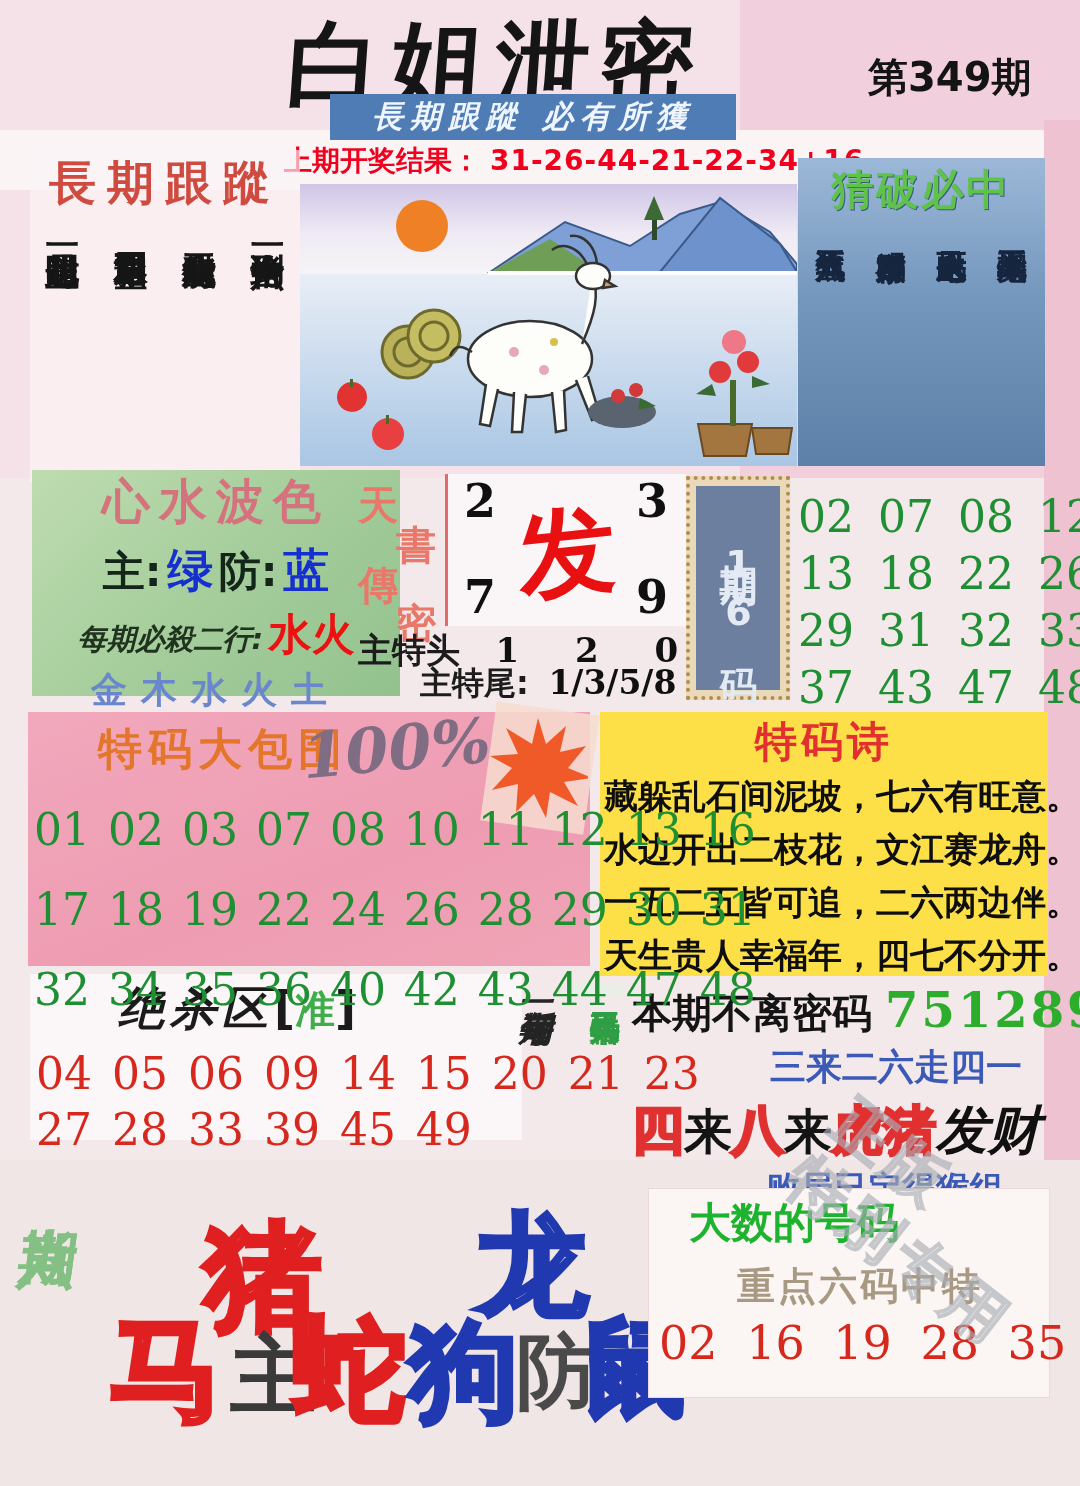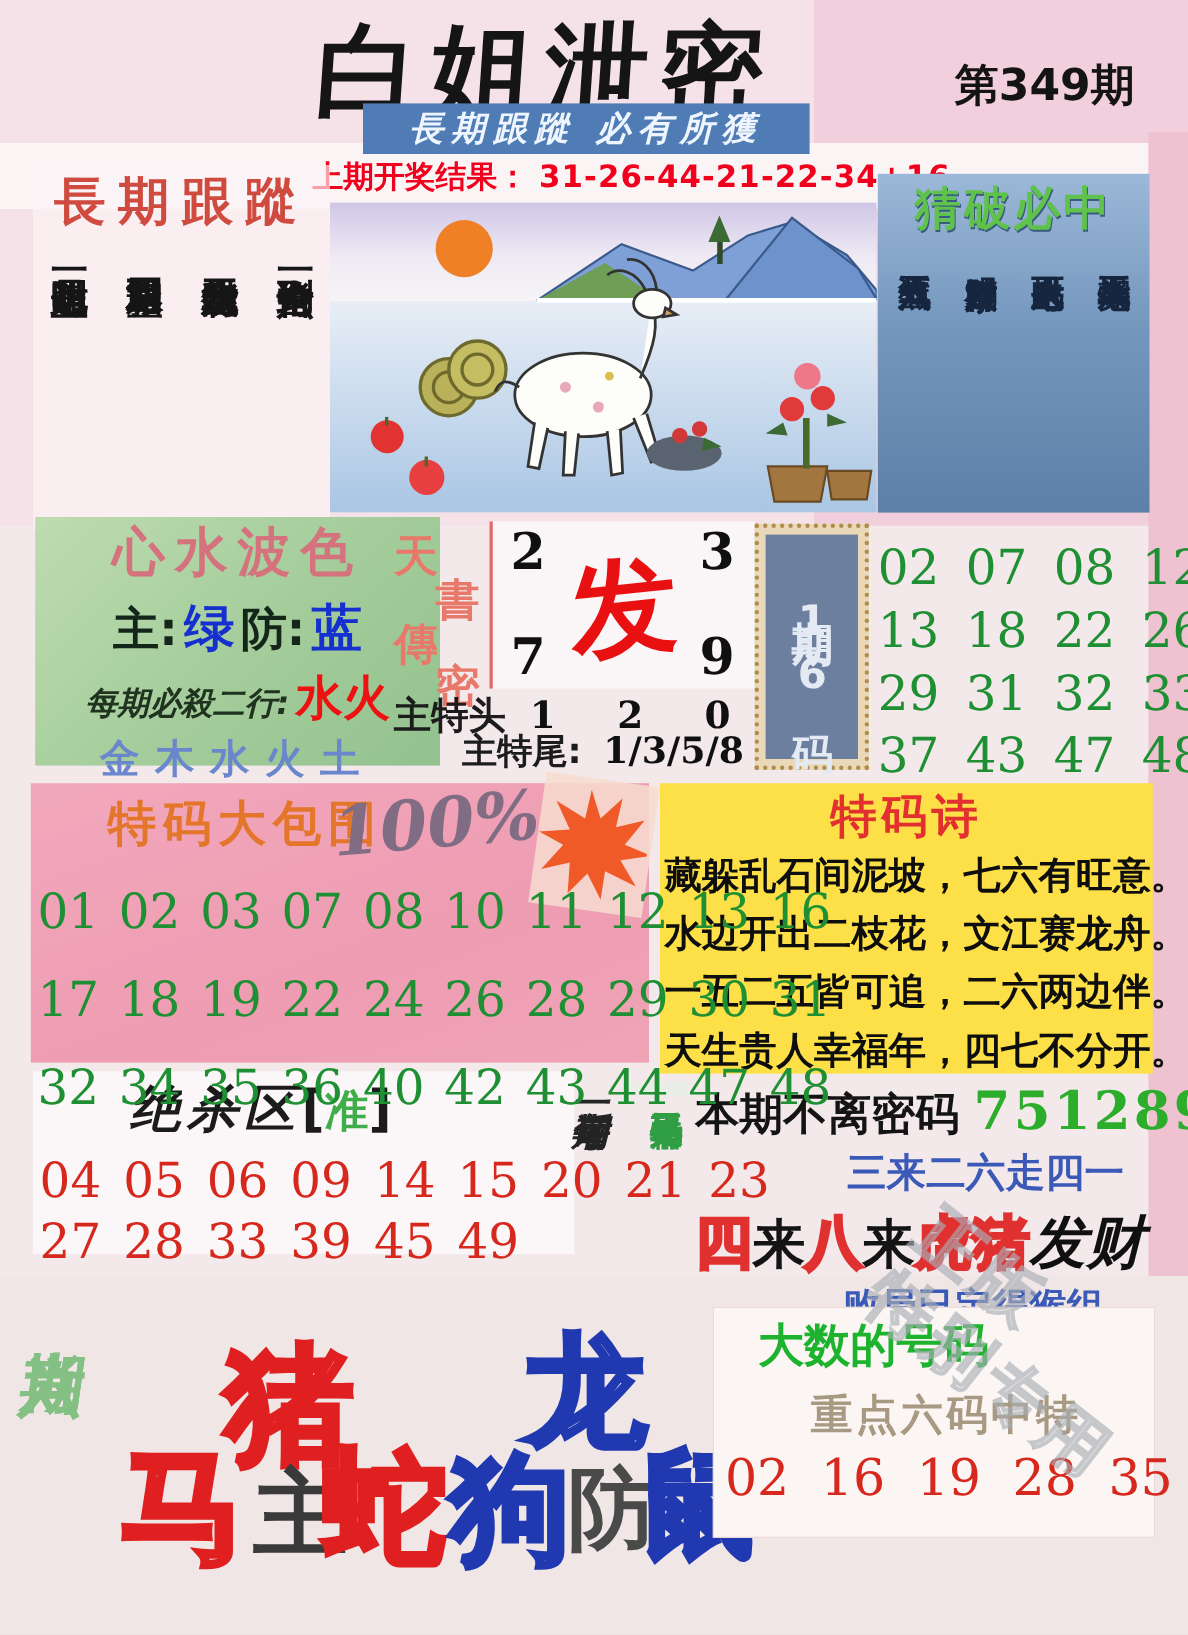--- a/index.html
+++ b/index.html
@@ -70,21 +70,21 @@
   
   .fabox{position:absolute;left:445px;top:474px;width:238px;height:152px;background:#faf6f8;
          border-left:3px solid #e26a6a;}
   .fabox .n{position:absolute;font-size:46px;font-weight:bold;font-family:"DejaVu Serif","Liberation Serif",serif;color:#101010;}
   .fabox .tl{left:16px;top:0;} .fabox .tr{right:18px;top:0;}
   .fabox .bl{left:16px;bottom:2px;} .fabox .br{right:18px;bottom:2px;}
   .fabox .fa{position:absolute;left:0;right:0;top:14px;text-align:center;font-size:98px;font-weight:900;
              color:#e81010;font-family:"DejaVu Serif","Liberation Serif",serif;transform:rotate(-6deg);}
   .zhutehead{position:absolute;left:358px;top:628px;font-weight:900;white-space:nowrap;}
   .zhutehead .lab{font-size:34px;color:#1c1c1c;}
-  .zhutehead .val{font-size:34px;margin-left:16px;letter-spacing:22px;color:#101010;font-family:"DejaVu Serif",serif;}
+  .zhutehead .val{font-size:34px;margin-left:30px;letter-spacing:22px;color:#101010;font-family:"DejaVu Serif",serif;}
   .zhutetail{position:absolute;left:420px;top:662px;font-weight:900;white-space:nowrap;}
   .zhutetail .lab{font-size:32px;color:#1c1c1c;}
   .zhutetail .val{font-size:33px;margin-left:14px;color:#101010;font-family:"DejaVu Serif",serif;}
 
   
   .qiqi{position:absolute;left:686px;top:476px;width:104px;height:224px;background:#ead9b8;
         border:4px dotted #b08d4e;box-sizing:border-box;padding:6px;}
   .qiqi .inner{width:100%;height:100%;background:#6d7f9f;color:#e3eaf4;display:flex;align-items:center;justify-content:center;
                font-size:38px;font-weight:bold;letter-spacing:4px;}
   .grid16{position:absolute;left:798px;top:488px;width:248px;color:#1f8f33;

